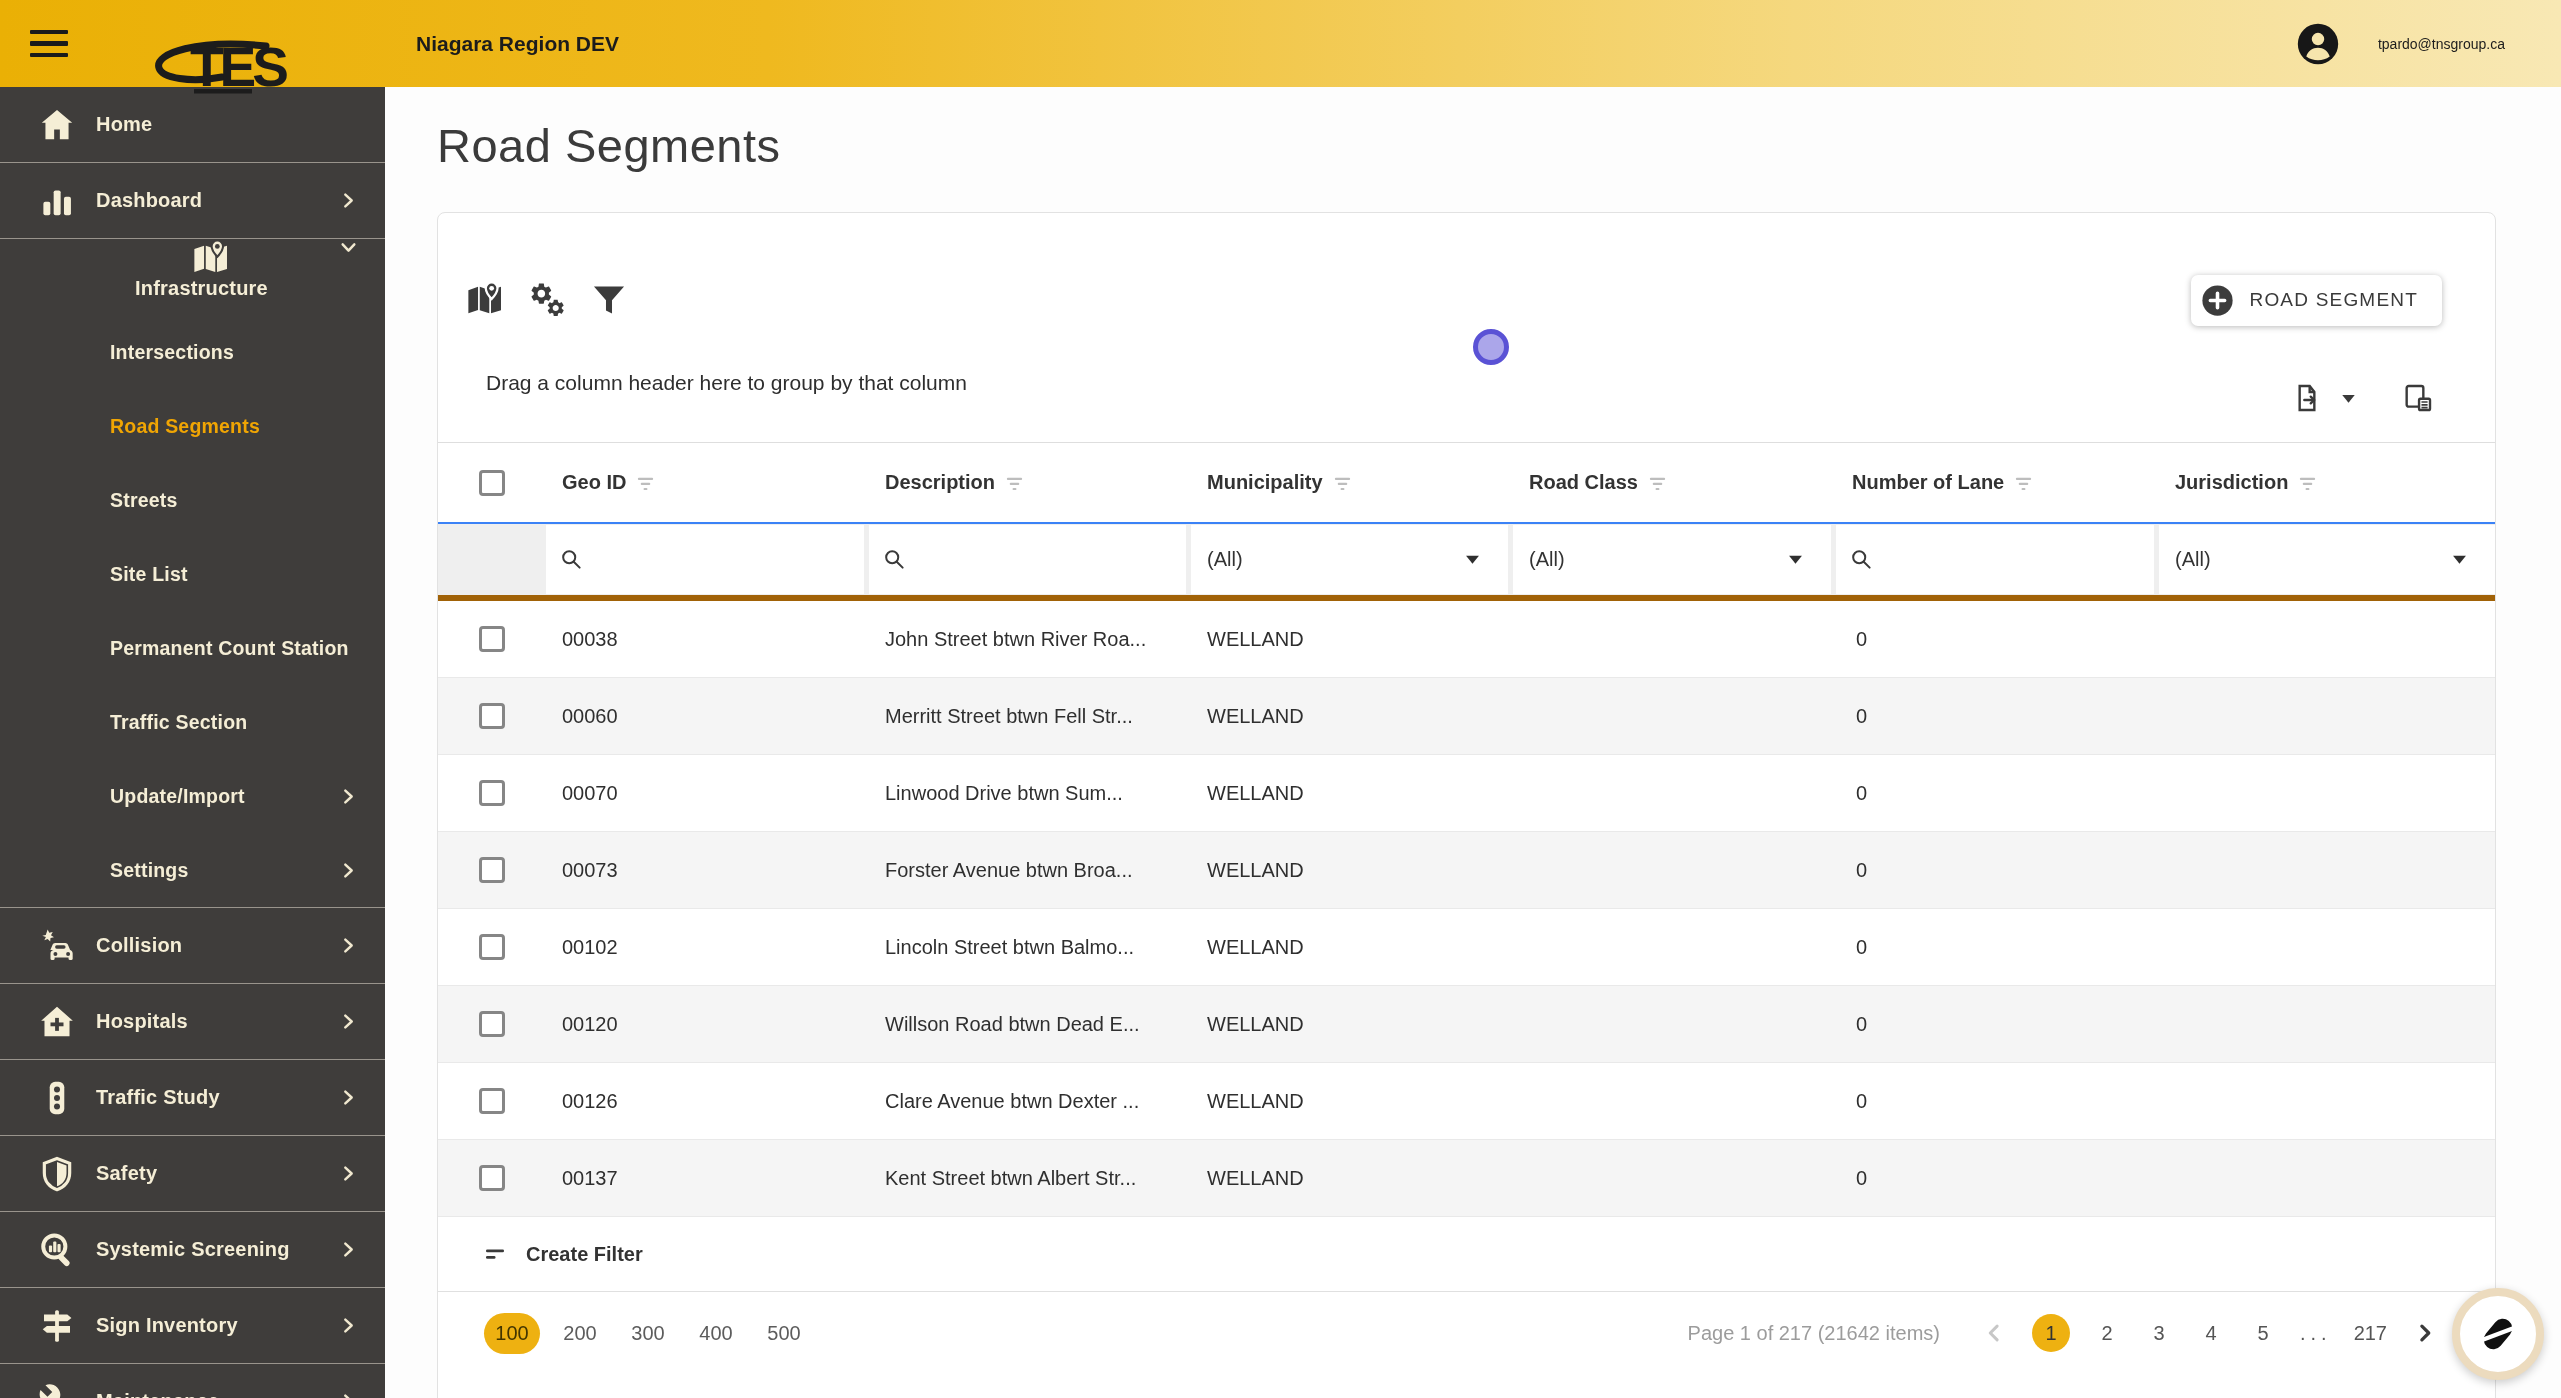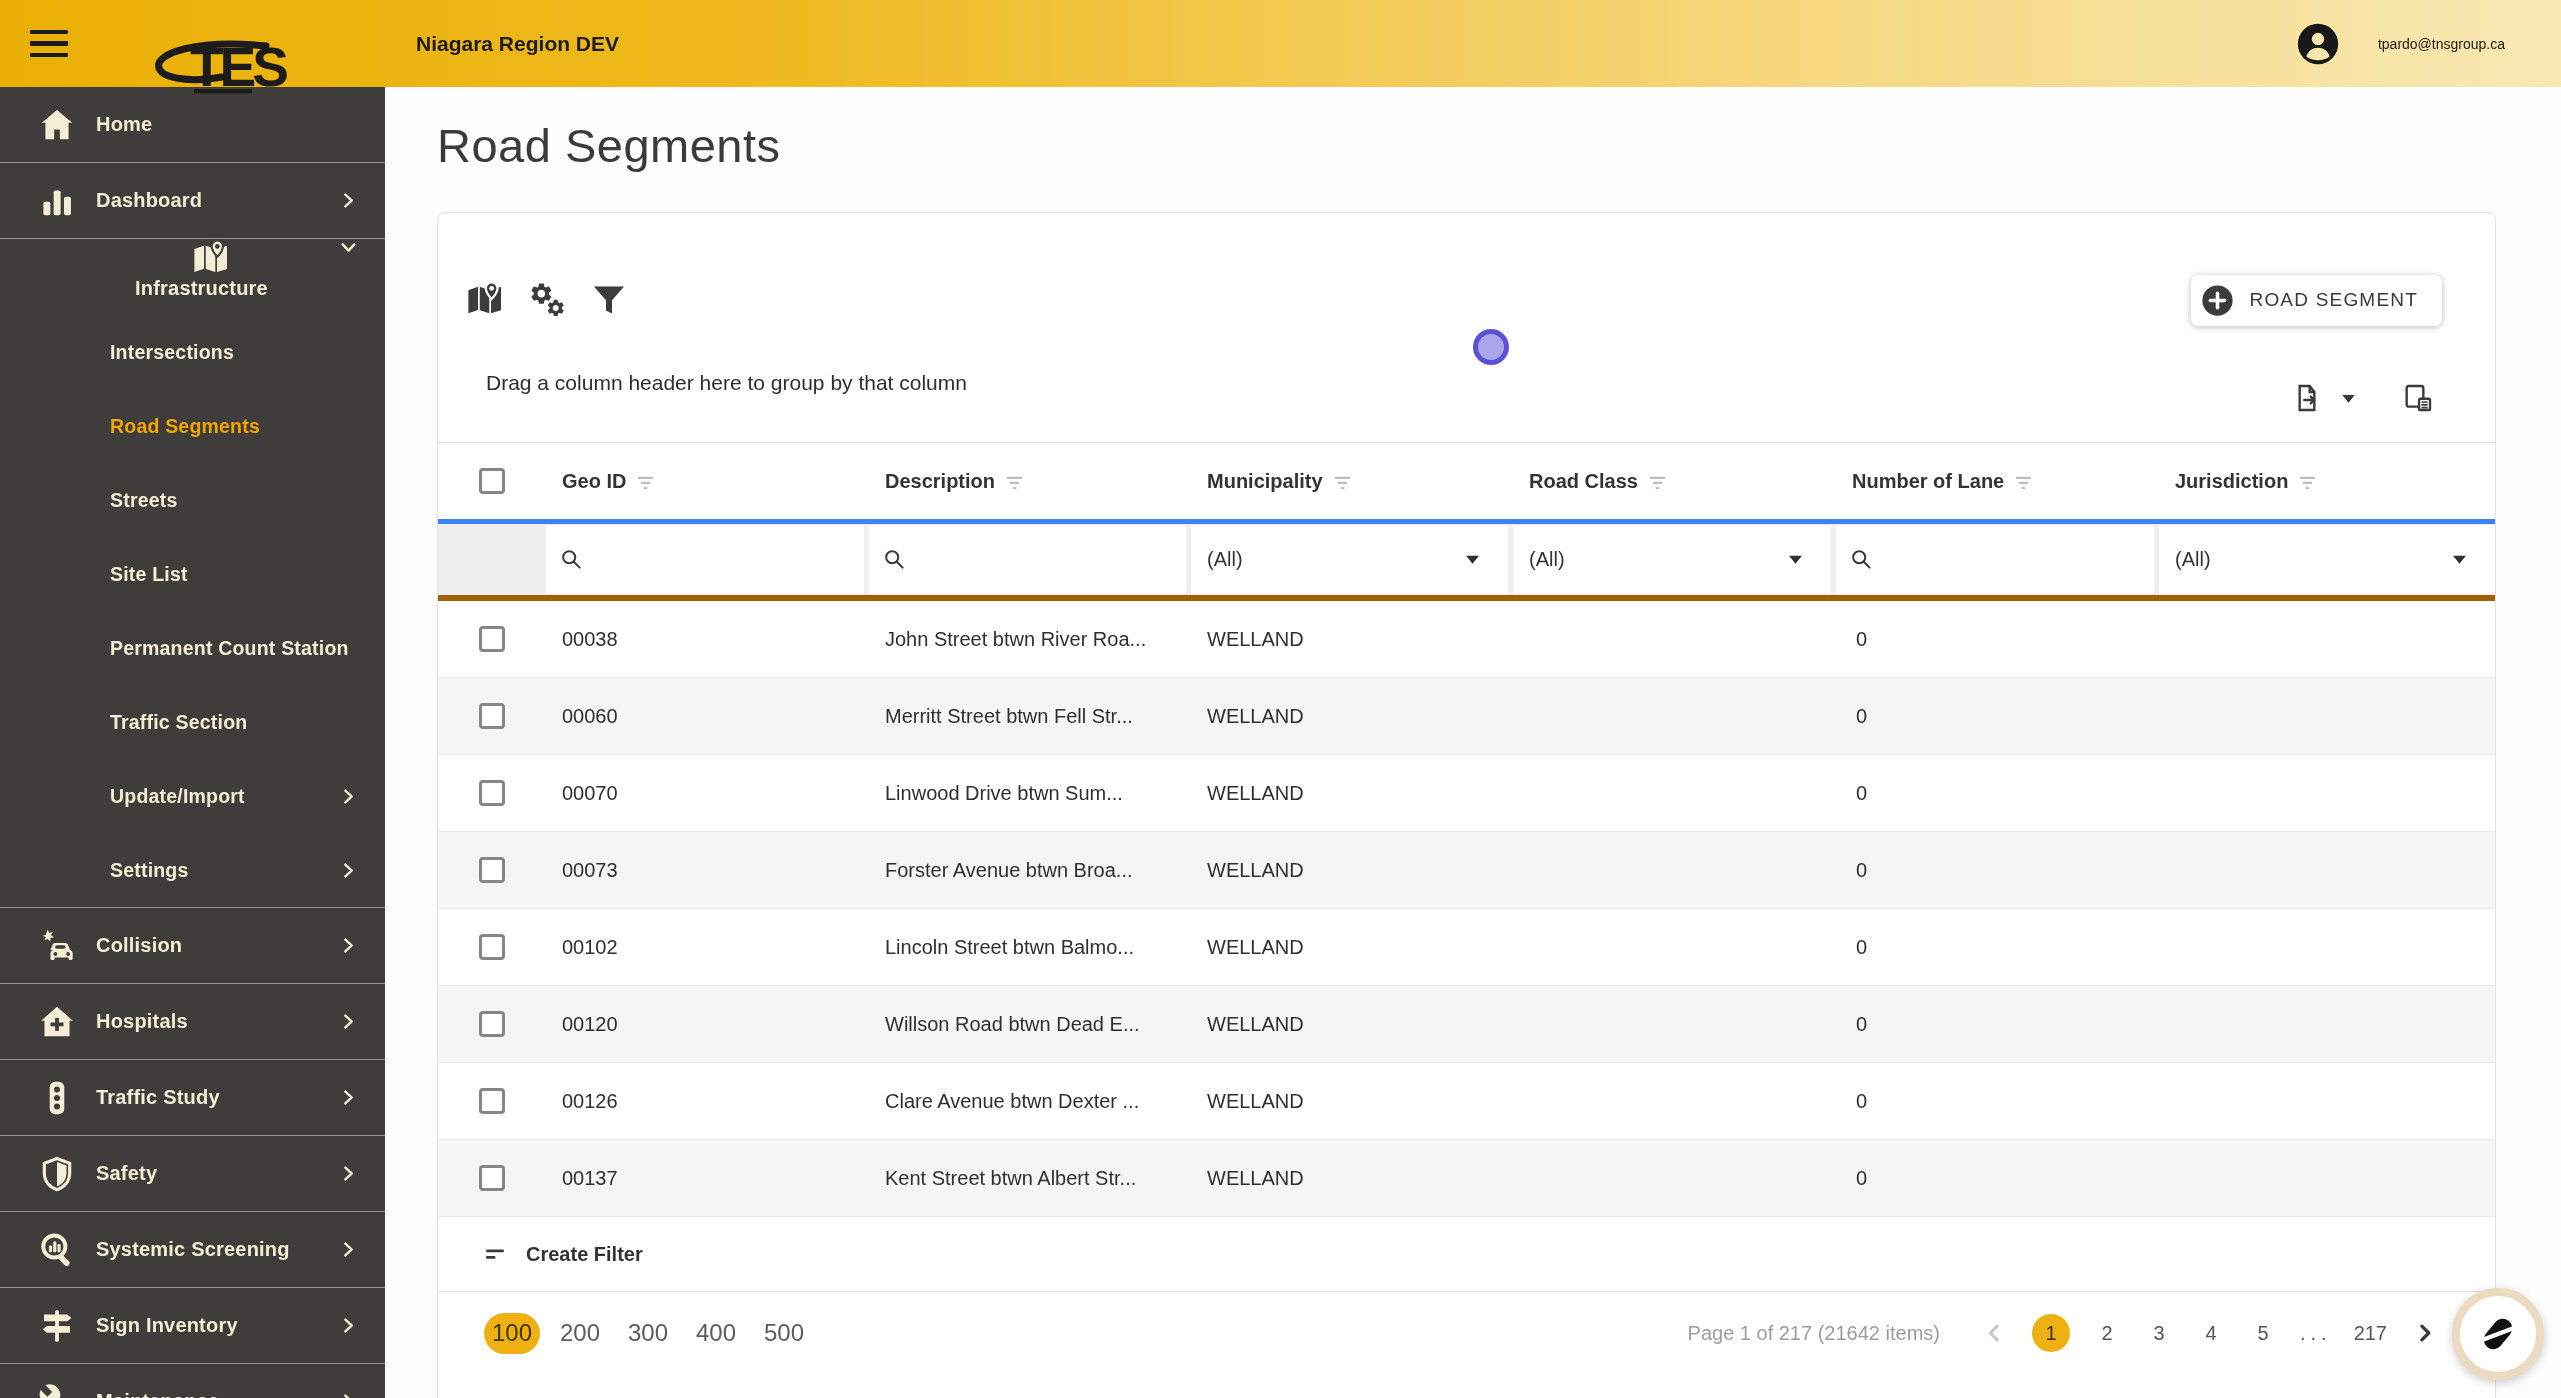--- a/index.html
+++ b/index.html
@@ -60,21 +60,21 @@
   .drag-hint { font-size:21px; color:#2e2e2e; }
   .export-group { margin-left:auto; display:flex; align-items:center; gap:10px; color:#3a3a3a; }
   .icon-btn { background:transparent; border:none; color:#3a3a3a; cursor:pointer; padding:4px; display:flex; align-items:center; }
   .icon-btn svg.doc { width:32px; height:32px; }
   .icon-btn svg.caret { width:15px; height:11px; }
   .chooser { margin-left:28px; }
 
   
   .tbl { position:absolute; top:229px; left:0; right:0; }
   .trow { display:grid; grid-template-columns:108px 323px 322px 322px 323px 323px 1fr; align-items:center; }
-  .trow.hdr { height:82px; border-top:1px solid #dedede; border-bottom:5px solid #3b82f6; }
+  .trow.hdr { height:82px; border-top:1px solid #dedede; border-bottom:2px solid #3b82f6; }
   .hcell { display:flex; align-items:center; gap:10px; padding-left:16px; font-size:20px; font-weight:700; color:#333; cursor:pointer; }
   .hcell .fbars { margin-top:3px; }
   .ccell { display:flex; justify-content:center; align-items:center; }
   .cbx { width:26px; height:26px; border:3px solid #868686; border-radius:4px; background:#fff; cursor:pointer; }
   .trow.filt { height:77px; background:#efefef; border-bottom:6px solid #a16207; }
   .f-editor { height:69px; margin-right:5px; background:#fff; display:flex; align-items:center; padding:0 14px 0 14px; }
   .f-editor:last-child { margin-right:0; }
   .f-editor .mag { flex:0 0 auto; color:#3a3a3a; }
   .f-editor input { flex:1; min-width:0; border:none; outline:none; background:transparent;
     font-family:inherit; font-size:20px; color:#333; margin-left:10px; }
@@ -88,21 +88,21 @@
   .create-filter { position:absolute; top:1004px; left:0; right:0; height:75px;
     display:flex; align-items:center; gap:20px; padding-left:47px;
     border-bottom:1px solid #e0e0e0; cursor:pointer; }
   .create-filter .cf-label { font-size:20px; font-weight:700; color:#333; }
 
   
   .pager { position:absolute; top:1079px; left:0; right:0; height:82px;
     display:flex; align-items:center; padding:0 56px 0 46px; }
   .sizes { display:flex; align-items:center; gap:12px; }
   .size { min-width:56px; height:41px; padding:0 6px; border-radius:21px; display:flex;
-    align-items:center; justify-content:center; font-size:24px; color:#5c5c5c; cursor:pointer; }
+    align-items:center; justify-content:center; font-size:20px; color:#5c5c5c; cursor:pointer; }
   .size.active { background:#eeb111; color:#423500; }
   .pager-right { margin-left:auto; display:flex; align-items:center; gap:24px; }
   .pg-summary { font-size:20px; color:#9c9c9c; margin-right:16px; }
   .pg-chev { background:none; border:none; cursor:pointer; display:flex; padding:4px; }
   .pg-chev svg { width:20px; height:20px; }
   .pg-chev.prev { color:#c7c7c7; }
   .pg-chev.next { color:#3a3a3a; }
   .pnum { min-width:30px; text-align:center; font-size:20px; color:#555; cursor:pointer; }
   .pnum.dots { letter-spacing:5px; color:#555; cursor:default; }
   .pnum.active { width:38px; height:38px; min-width:38px; border-radius:50%; background:#eeb111;

